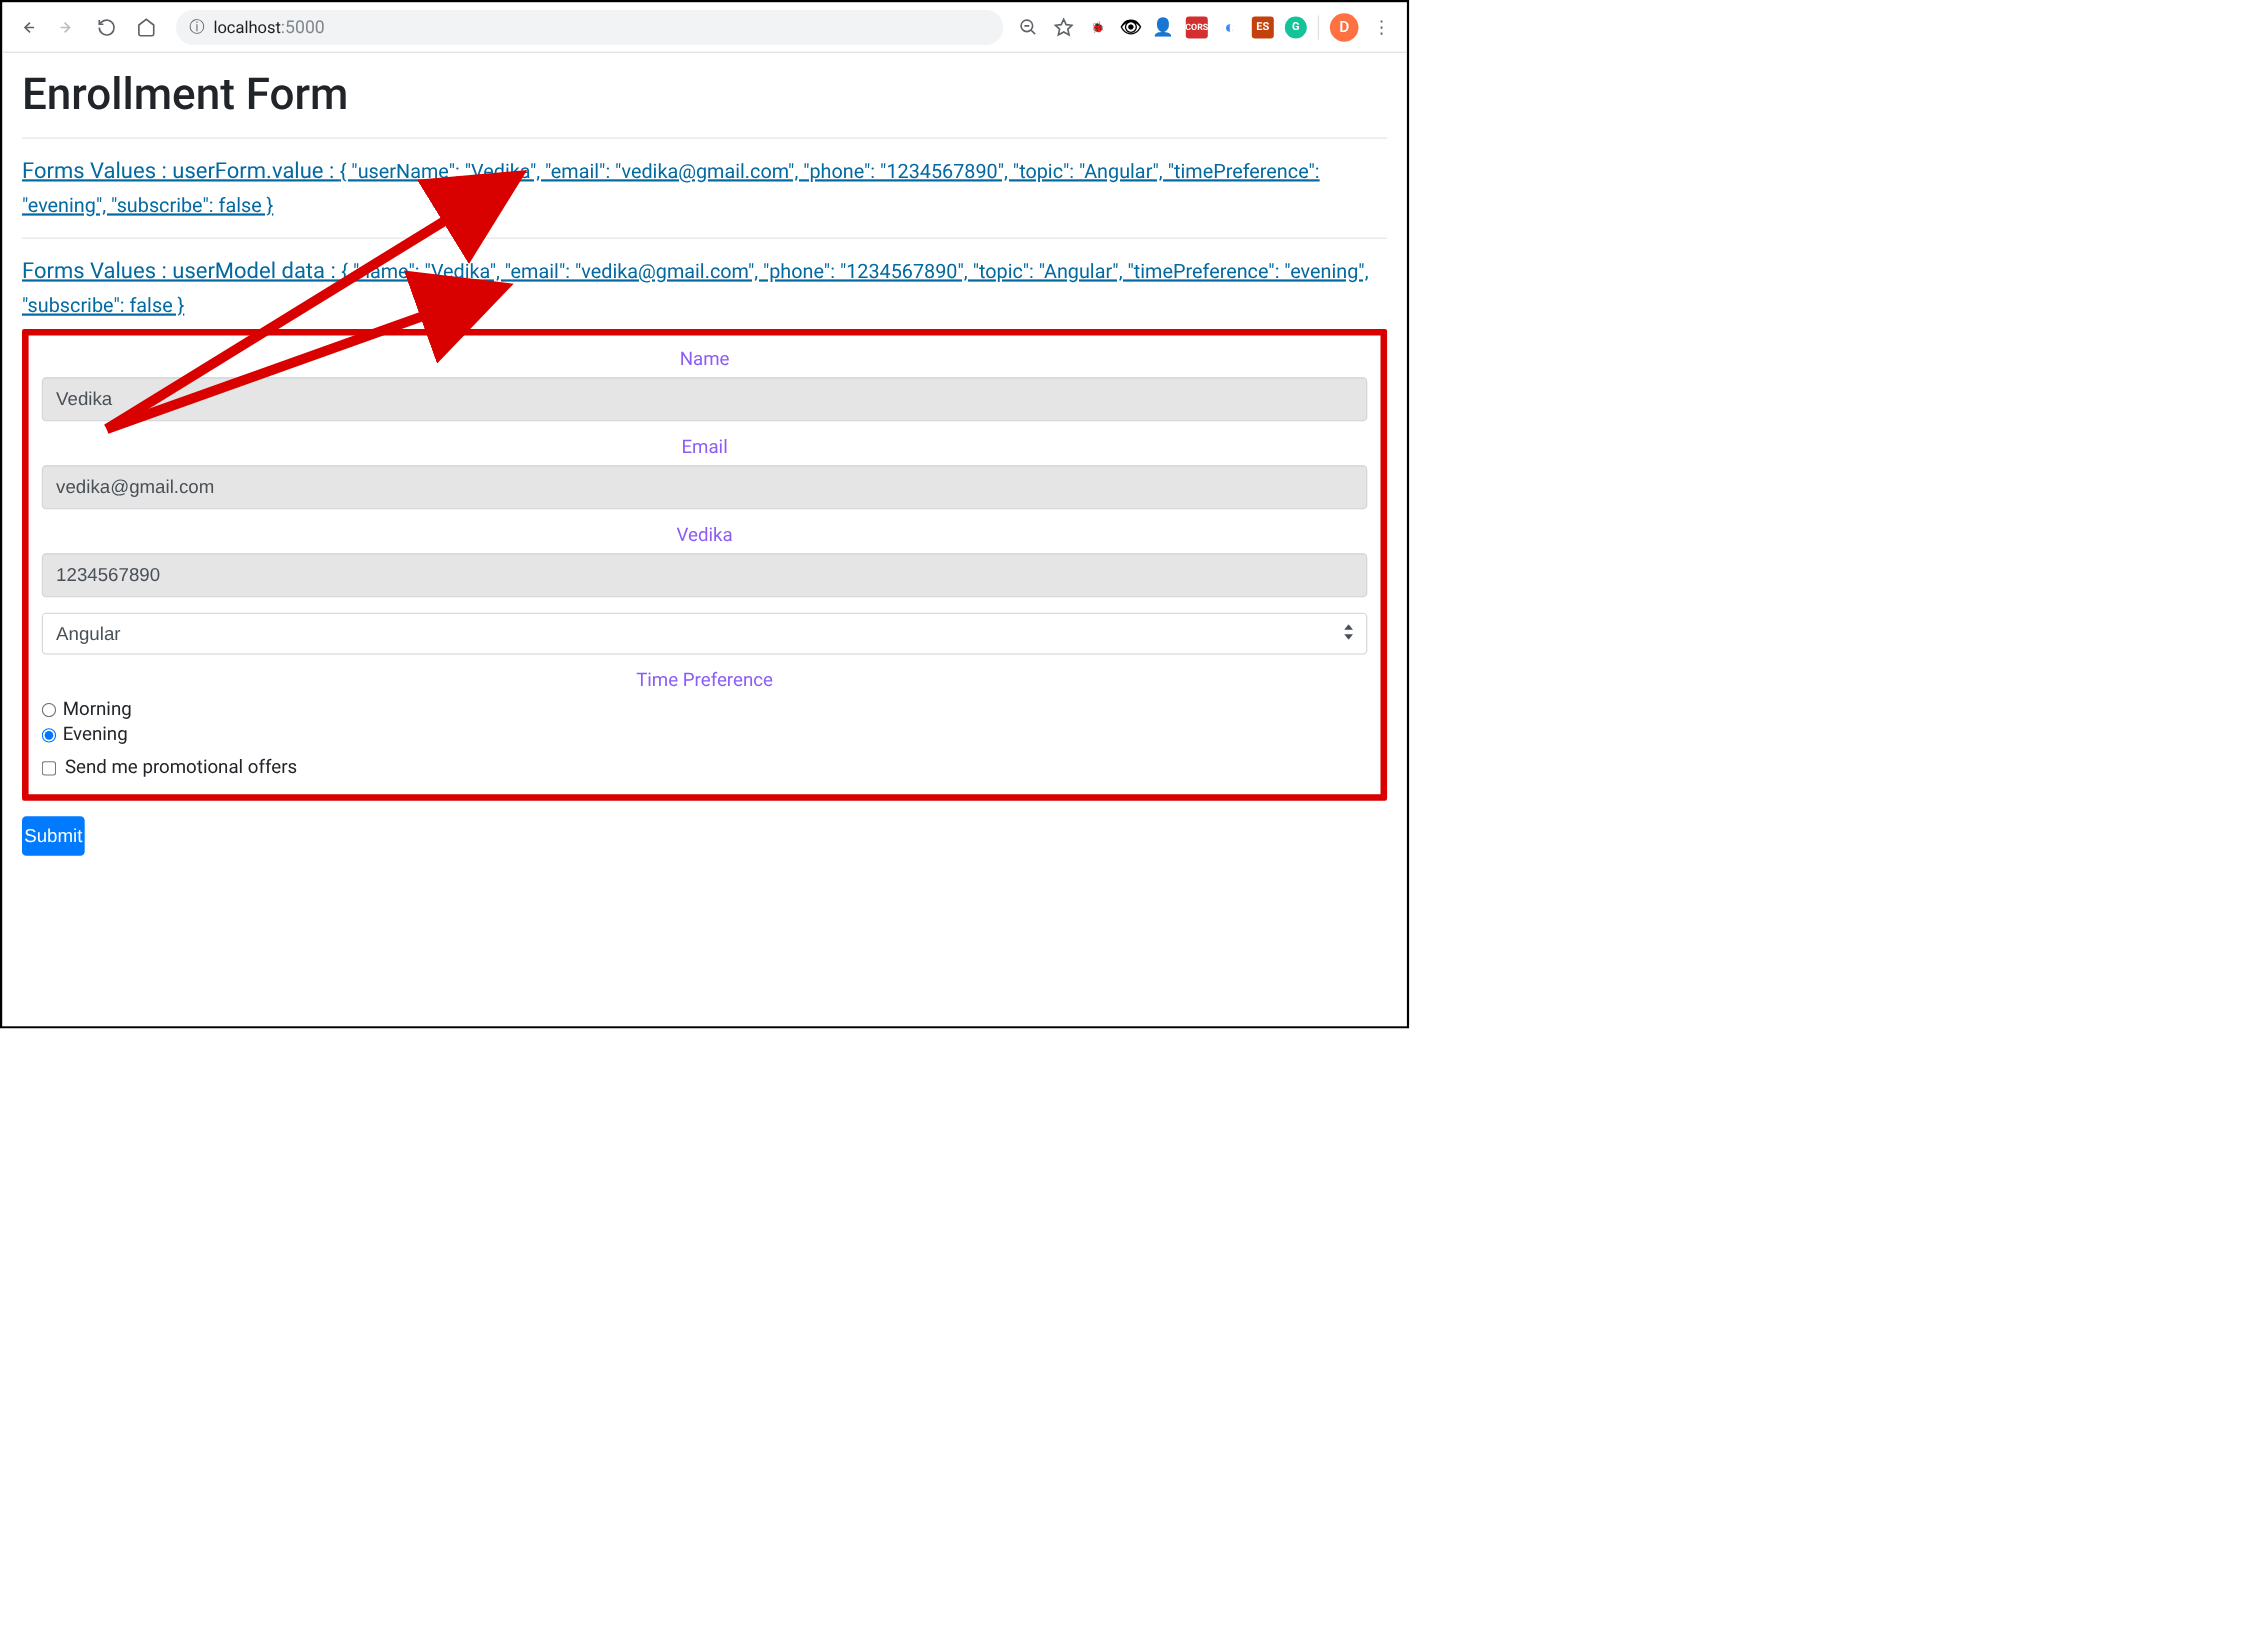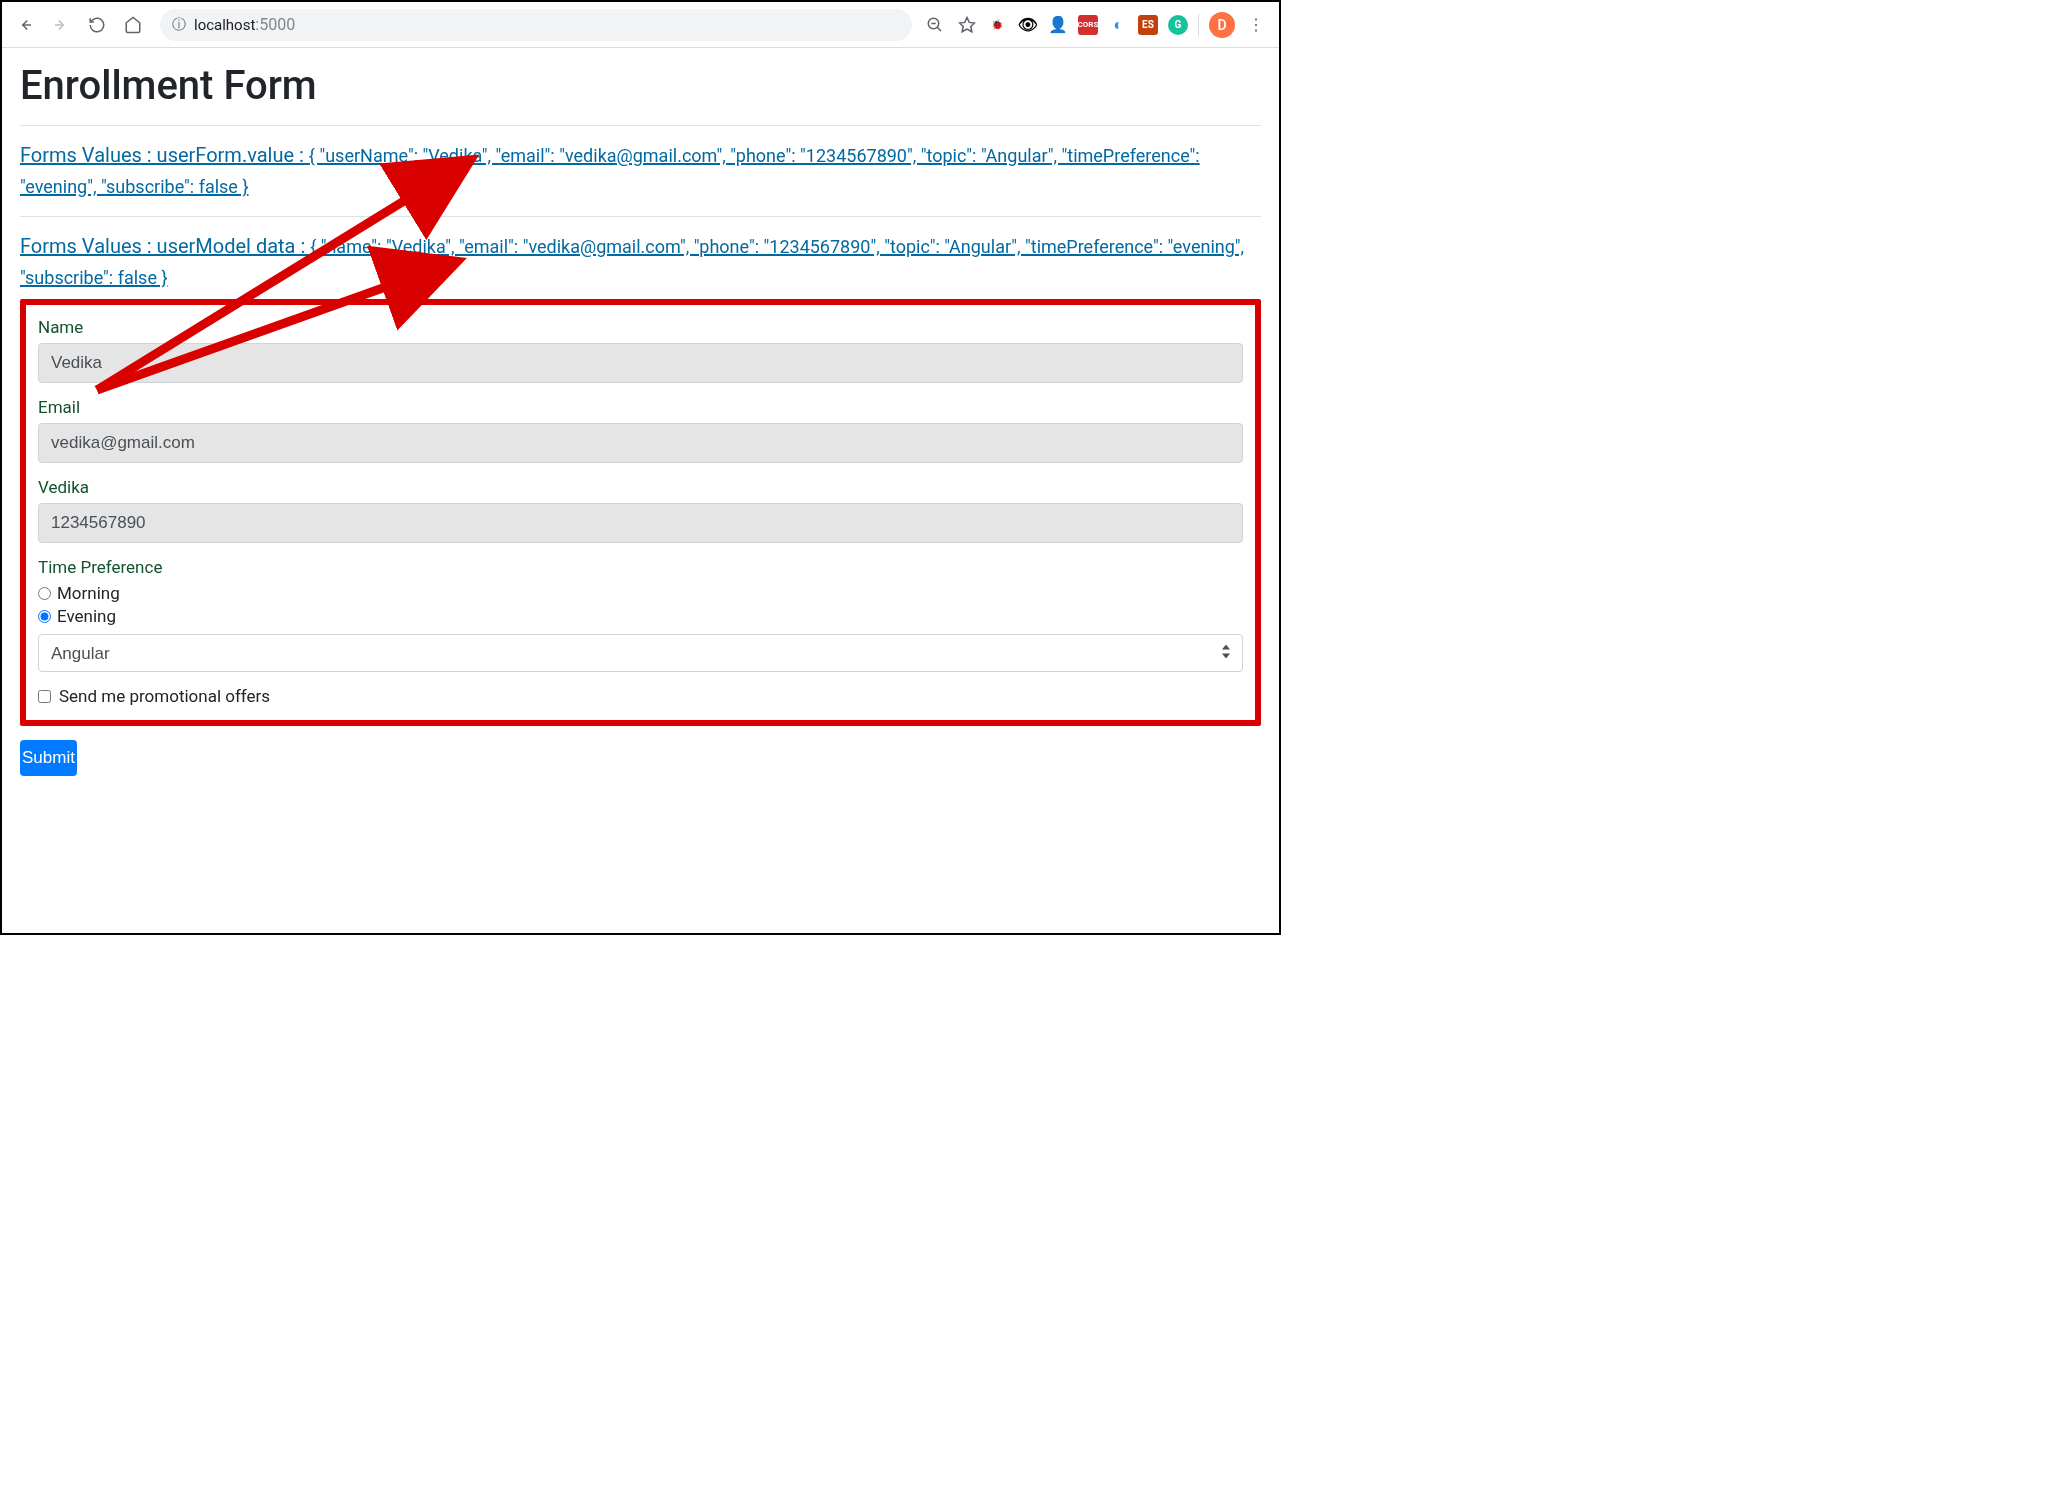--- a/index.html
+++ b/index.html
@@ -25,21 +25,21 @@
     
     .page { padding: 14px 18px; position: relative; }
     h1 { font-size: 40px; font-weight: 500; color: #212529; margin-bottom: 16px; }
     hr { border: none; border-top: 1px solid #dee2e6; margin: 14px 0; }
     .debug-line { font-size: 20px; color: #0369a1; line-height: 1.55; margin-bottom: 2px; text-decoration: underline; }
     .debug-label { font-size: 20px; }
     .debug-json { font-size: 18px; }
     
     .form-area { position: relative; border: 6px solid #d90000; padding: 12px 12px 14px; margin-top: 6px; border-radius: 2px; }
     .form-group { margin-bottom: 14px; }
-    .form-label { display: block; font-size: 17px; color: #14532d; margin-bottom: 6px; }
+    .form-label { display: block; font-size: 17px; color: #8b5cf6; margin-bottom: 6px; text-align: center; }
     .form-control { width: 100%; padding: 8px 12px; border: 1px solid #ced4da; border-radius: 4px; font-size: 17px; color: #495057; background: #e5e5e5; height: 40px; }
     .form-select { width: 100%; padding: 8px 12px; border: 1px solid #ced4da; border-radius: 4px; font-size: 17px; color: #495057; background: #fff; height: 38px; appearance: none; position: relative; }
     .select-wrapper { position: relative; }
     .select-arrow { position: absolute; right: 12px; top: 50%; transform: translateY(-50%); color: #495057; font-size: 12px; pointer-events: none; }
     .radio-row { display: flex; align-items: center; gap: 6px; margin-bottom: 3px; }
     .radio-row label { font-size: 17px; color: #212529; }
     .checkbox-row { display: flex; align-items: center; gap: 8px; margin-top: 10px; }
     .checkbox-row label { font-size: 17px; color: #212529; }
     .btn-submit { background: #007bff; color: #fff; border: none; border-radius: 4px; padding: 8px 2px; font-size: 17px; cursor: pointer; margin-top: 14px; }
     
@@ -124,42 +124,42 @@
         <input type="text" class="form-control" value="Vedika" style="">
       </div>
       <div class="form-group">
         <label class="form-label">Email</label>
         <input type="text" class="form-control" value="vedika@gmail.com" style="">
       </div>
       <div class="form-group">
         <label class="form-label">Vedika</label>
         <input type="text" class="form-control" value="1234567890" style="">
       </div>
-      <div class="form-group" style="margin-bottom:8px;">
-        <label class="form-label">Time Preference</label>
-        <div class="radio-row">
-          <input type="radio" name="time" style="">
-          <label>Morning</label>
-        </div>
-        <div class="radio-row">
-          <input type="radio" name="time" checked="" style="">
-          <label>Evening</label>
-        </div>
-      </div>
       <div class="form-group">
         <div class="select-wrapper">
           <select class="form-select">
             <option>Angular</option>
           </select>
           <span class="select-arrow">
             <svg width="10" height="14" viewBox="0 0 10 14">
                 <polygon points="5,0 9,5 1,5" fill="#495057"></polygon>
                 <polygon points="5,14 9,9 1,9" fill="#495057"></polygon>
               </svg>
           </span>
+        </div>
+      </div>
+      <div class="form-group" style="margin-bottom:8px;">
+        <label class="form-label">Time Preference</label>
+        <div class="radio-row">
+          <input type="radio" name="time" style="">
+          <label>Morning</label>
+        </div>
+        <div class="radio-row">
+          <input type="radio" name="time" checked="" style="">
+          <label>Evening</label>
         </div>
       </div>
       <div class="checkbox-row">
         <input type="checkbox" style="">
         <label>Send me promotional offers</label>
       </div>
     </div>
 
     <button class="btn-submit">Submit</button>
 

